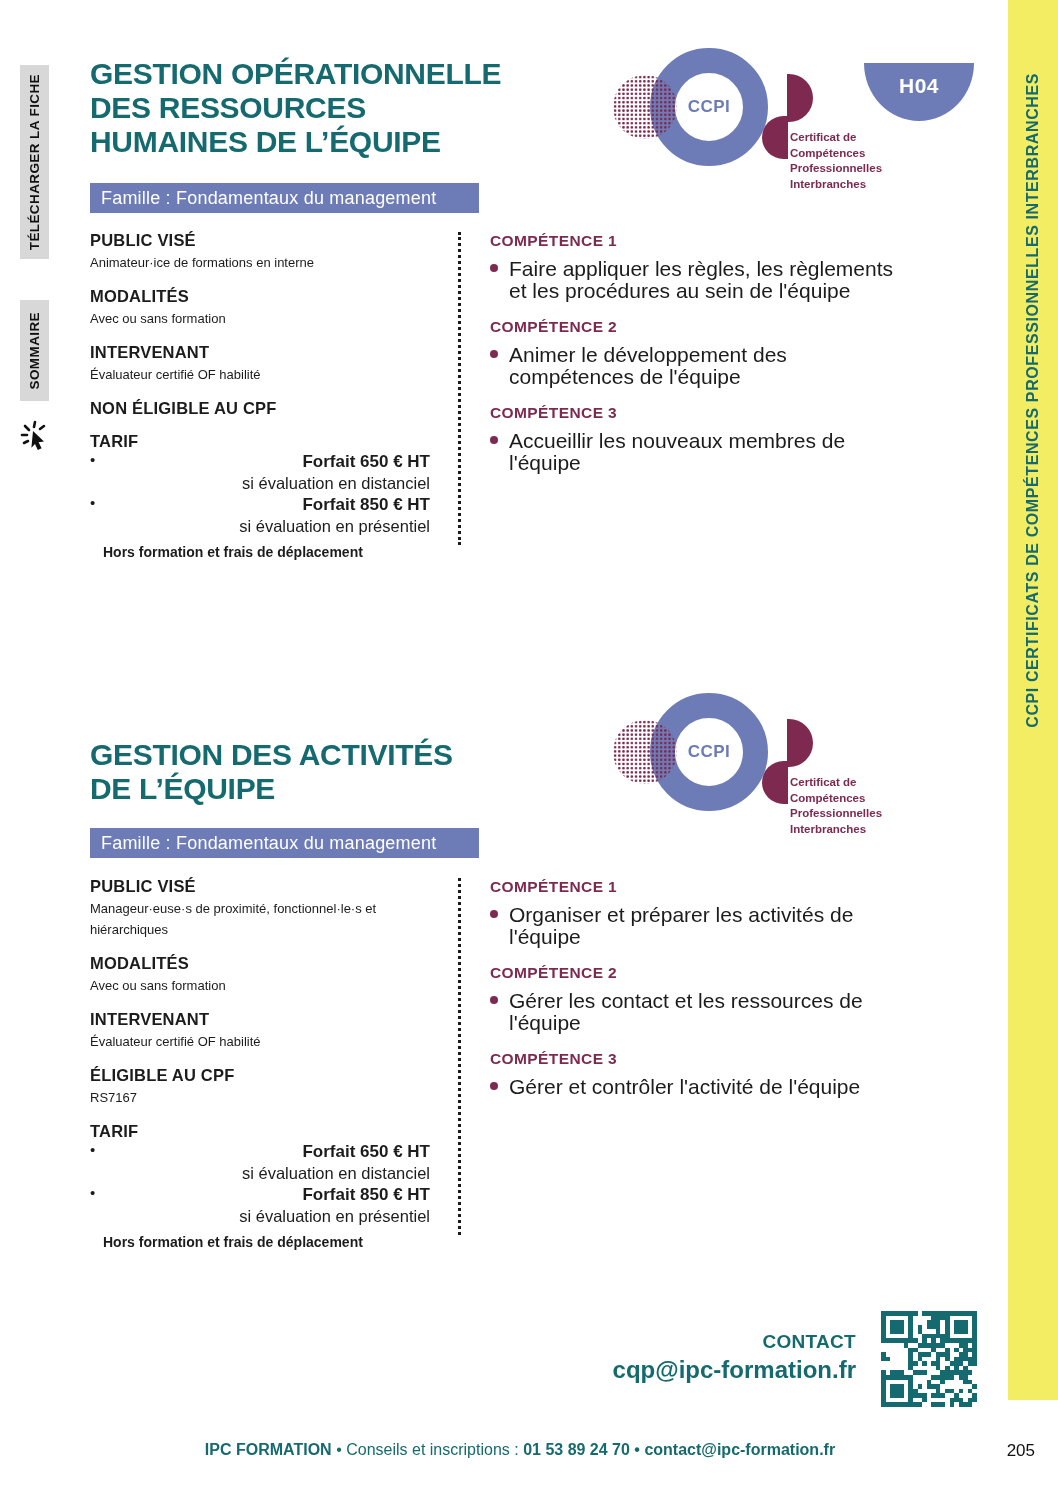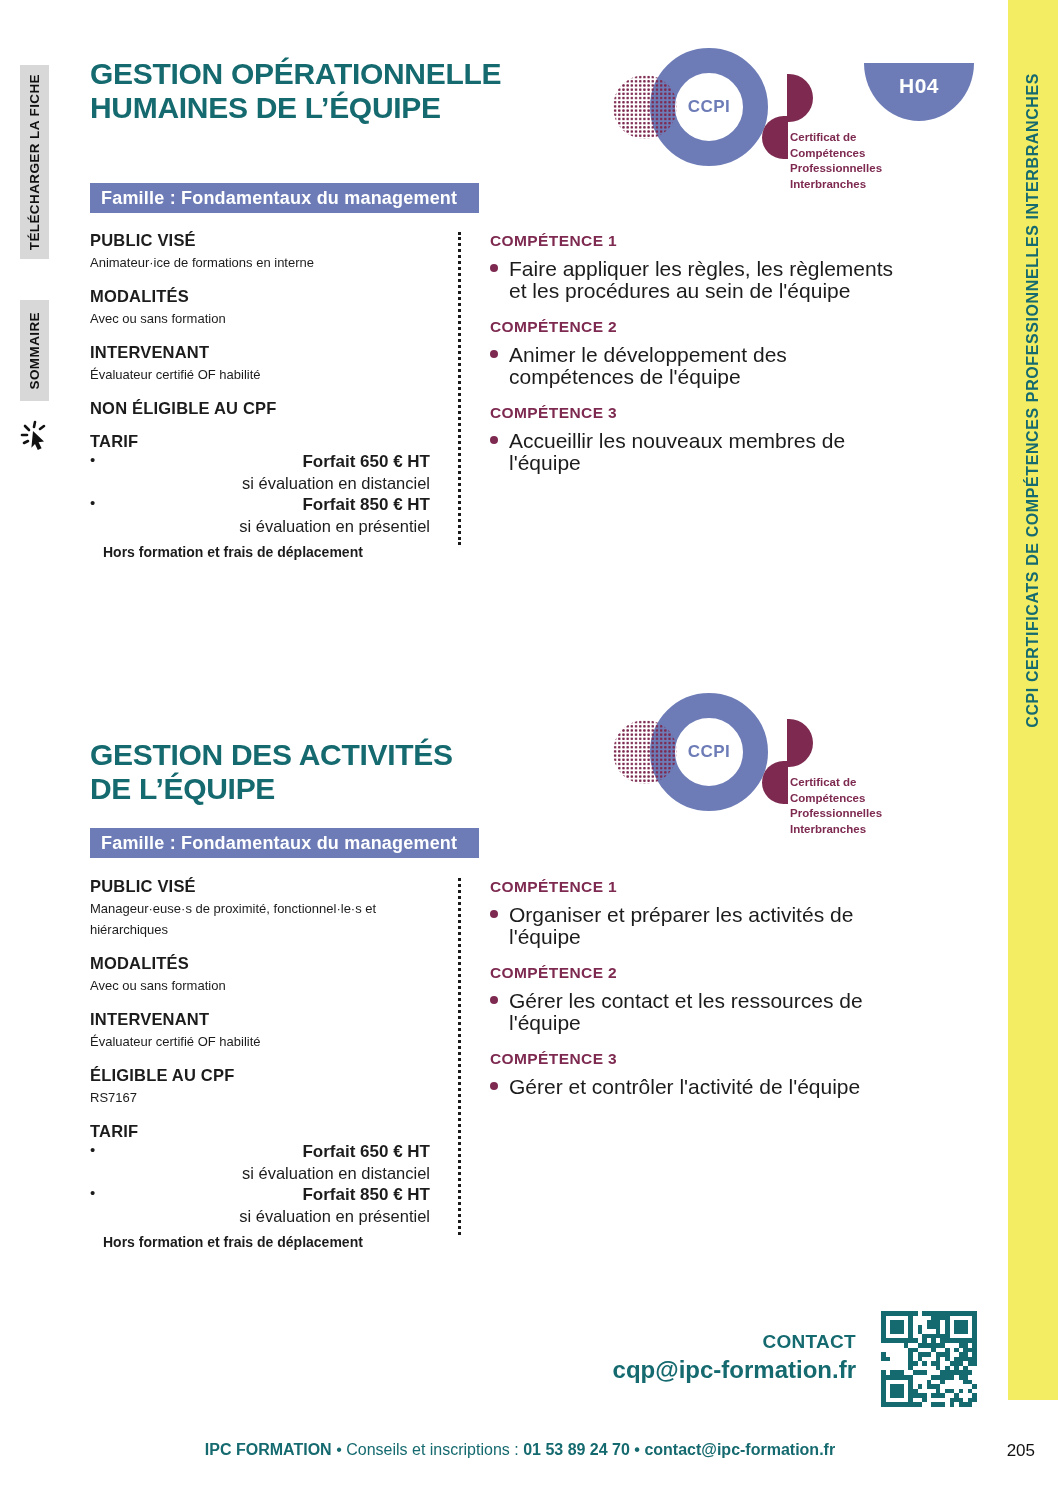--- a/index.html
+++ b/index.html
@@ -22,21 +22,21 @@
   
   .gray-tab{position:absolute;left:20px;width:29px;background:var(--gray);display:flex;align-items:center;justify-content:center;}
   .gray-tab .v-text{font-size:13.5px;font-weight:600;letter-spacing:.4px;color:#111;}
   .tab-download{top:65px;height:194px;}
   .tab-sommaire{top:300px;height:101px;}
   .click-icon{position:absolute;left:20px;top:420px;width:32px;height:34px;}
 
   
   .course-title{position:absolute;left:90px;color:var(--teal);font-weight:800;font-size:30px;line-height:34px;letter-spacing:-.3px;}
   .famille-banner{position:absolute;left:90px;width:389px;height:30px;background:var(--peri);color:#fff;
-    font-weight:700;font-size:18px;display:flex;align-items:center;padding-left:11px;letter-spacing:.2px;}
+    font-weight:400;font-size:18px;display:flex;align-items:center;padding-left:11px;letter-spacing:.2px;}
 
   
   .info-col{position:absolute;left:90px;width:340px;}
   .field{margin-bottom:13px;}
   .field-label{font-weight:800;font-size:16.5px;line-height:20px;letter-spacing:.2px;}
   .field-value{font-size:13px;line-height:21px;margin-top:2px;}
   .field-value:empty{display:none;margin:0;}
   .tarif-item{position:relative;padding-left:13px;text-align:right;}
   .tarif-item::before{content:"•";position:absolute;left:0;top:0;font-size:15px;}
   .tarif-price{font-weight:800;font-size:17px;line-height:22px;}
@@ -109,20 +109,21 @@
         <line x1="2" y1="15" x2="7" y2="15"></line>
         <line x1="24" y1="6" x2="20" y2="9"></line>
         <line x1="4" y1="23" x2="8" y2="21"></line>
       </g>
       <path d="M13 11 L24 21.5 L18.6 22.2 L21.6 28.2 L17.8 30 L15 23.9 L11.4 27.8 Z" fill="#111"></path>
     </svg>
   </div>
 
   <div class="course-title" style="top:57px">
     <div>GESTION OPÉRATIONNELLE</div>
+    <div>DES RESSOURCES</div>
     <div>HUMAINES DE L’ÉQUIPE</div>
   </div>
   <div class="famille-banner" style="top:183px">Famille : Fondamentaux du management</div>
 
   <div class="ccpi-logo" style="top:44px">
     <span class="ccpi-ring"></span>
     <span class="ccpi-dots"></span>
     <span class="ccpi-ring-label">CCPI</span>
     <span class="ccpi-half-a"></span>
     <span class="ccpi-half-b"></span>

